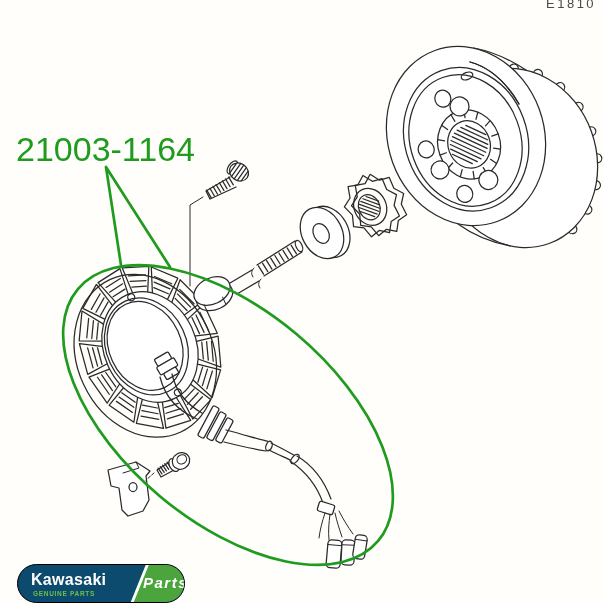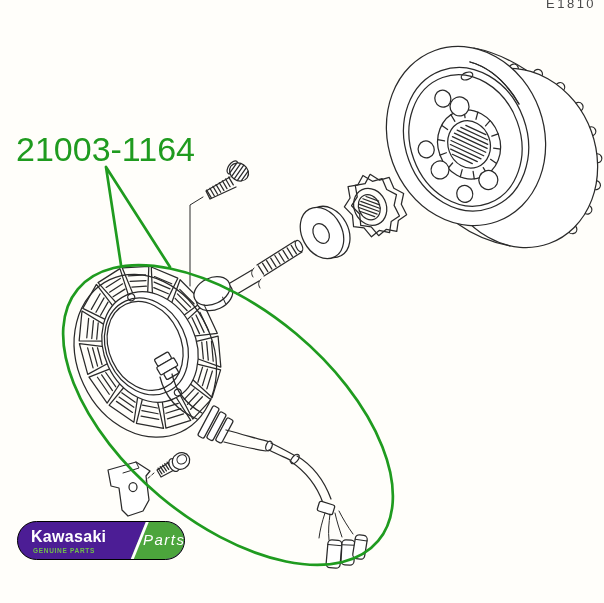--- a/index.html
+++ b/index.html
@@ -8,29 +8,29 @@
   
   #art path,#art line,#art ellipse,#art circle,#art rect,#art polyline{
     stroke:#2a2a2a;stroke-width:1.25;fill:none;stroke-linecap:round;stroke-linejoin:round;}
   #art .f{fill:#fff;}
   #art .g2{stroke:#1f9b1f;stroke-width:2.7;fill:none;}
   #art .thin{stroke-width:1;}
   #art text{stroke:none;}
   .pn{fill:#1f9b1f;font:34px "Liberation Sans",sans-serif;}
   .cc{fill:#4a4a4a;font:13px "Liberation Sans",sans-serif;letter-spacing:2.5px;}
   
-  .logo{position:absolute;left:17px;top:521px;width:168px;height:39px;border-radius:20px;
-        background:#4c1d95;overflow:hidden;border:1px solid #000;box-sizing:border-box;}
+  .logo{position:absolute;left:17px;top:564px;width:168px;height:39px;border-radius:20px;
+        background:#0c4a6e;overflow:hidden;border:1px solid #000;box-sizing:border-box;}
   .logo-green{position:absolute;top:-2px;bottom:-2px;left:112px;right:-18px;background:#4ca53c;
         transform:skewX(-22deg);transform-origin:bottom left;border-left:3px solid #fff;}
   .logo-brand{position:absolute;left:13px;top:6px;color:#fff;font-weight:bold;font-size:16px;
         letter-spacing:.3px;white-space:nowrap;}
   .logo-tagline{position:absolute;left:15px;top:25px;color:#6fc04a;font-weight:bold;font-size:6.5px;
         letter-spacing:.7px;white-space:nowrap;}
-  .logo-parts{position:absolute;left:125px;top:9px;color:#fff;font-weight:normal;font-style:italic;
+  .logo-parts{position:absolute;left:125px;top:9px;color:#fff;font-weight:bold;font-style:italic;
         font-size:15px;letter-spacing:1.5px;white-space:nowrap;}
 </style>
 </head>
 <body>
 
 <div id="stage">
 <svg id="art" width="604" height="603" viewBox="0 0 604 603">
 
   <g>
     <g id="fw-teeth" transform="translate(518 158) rotate(-20)">

